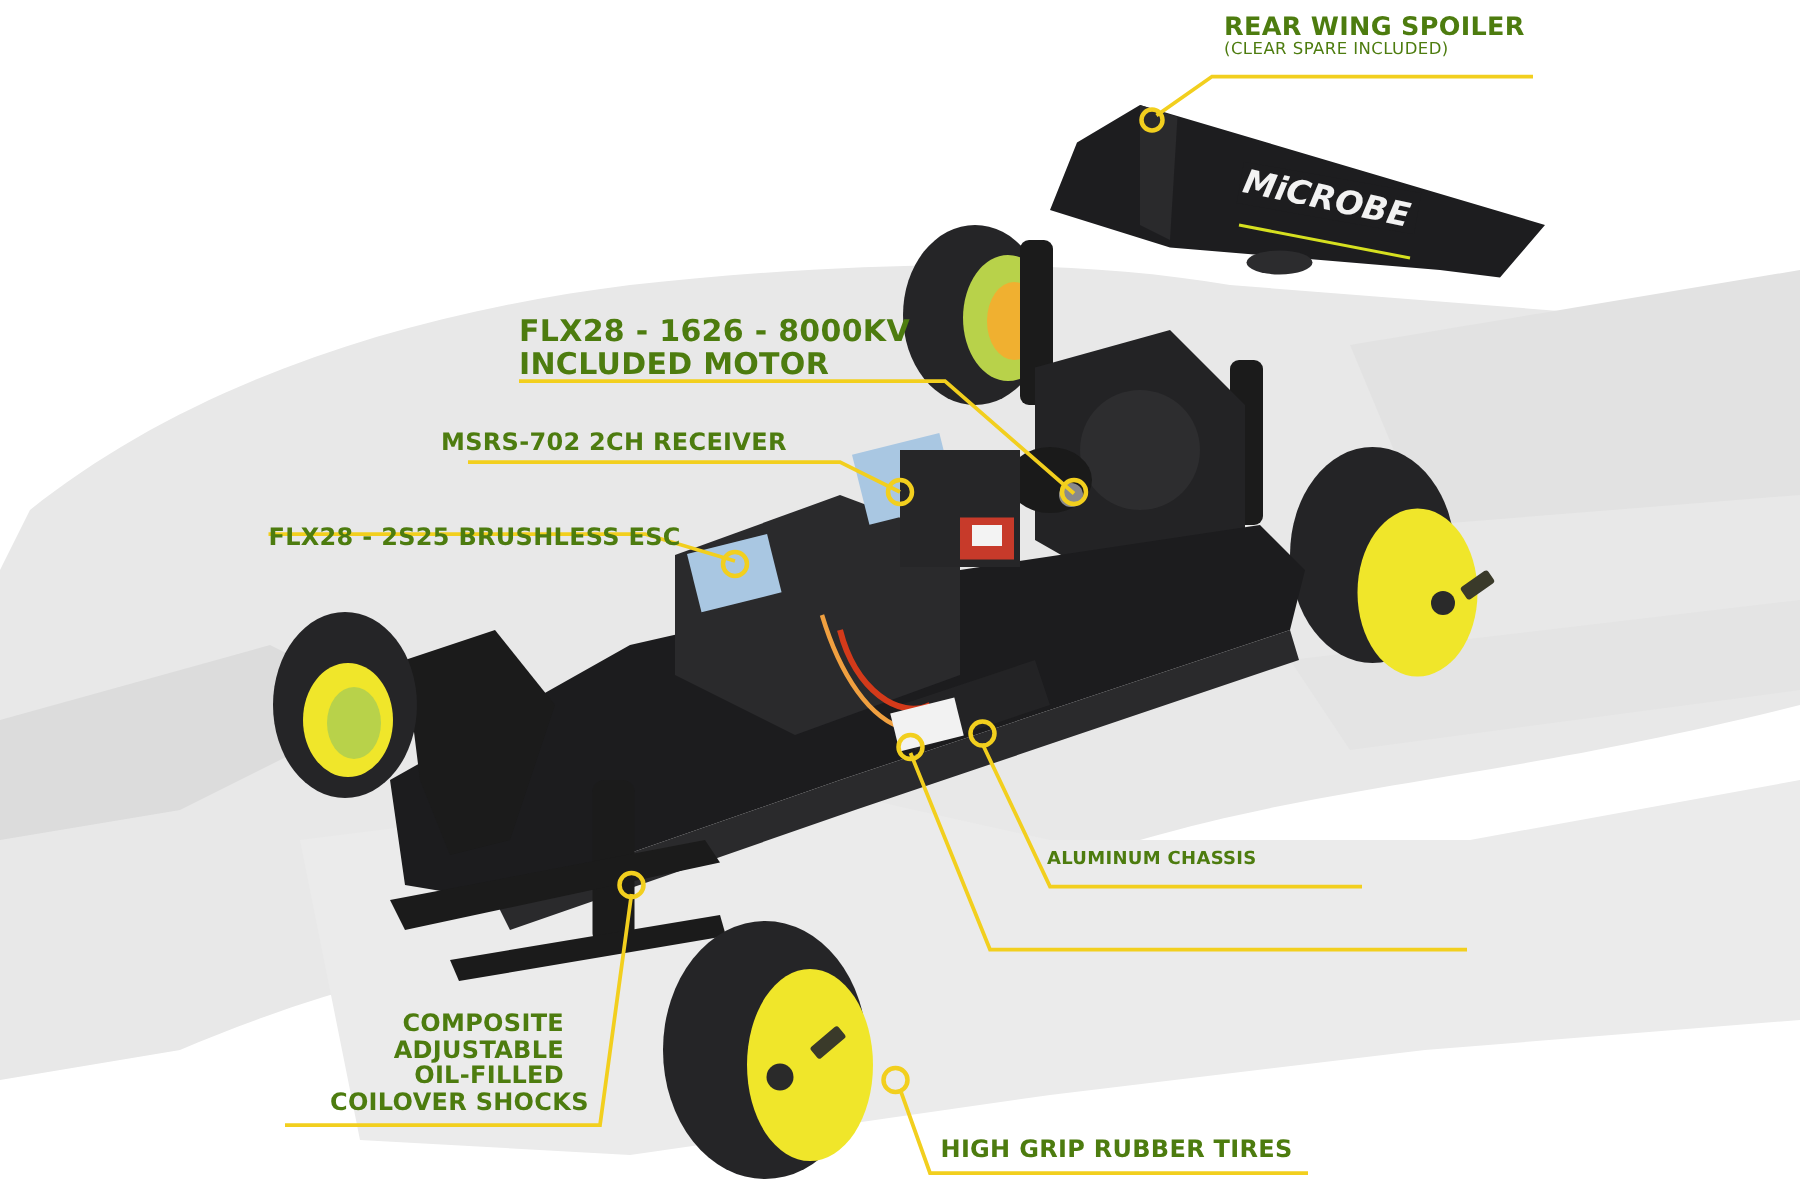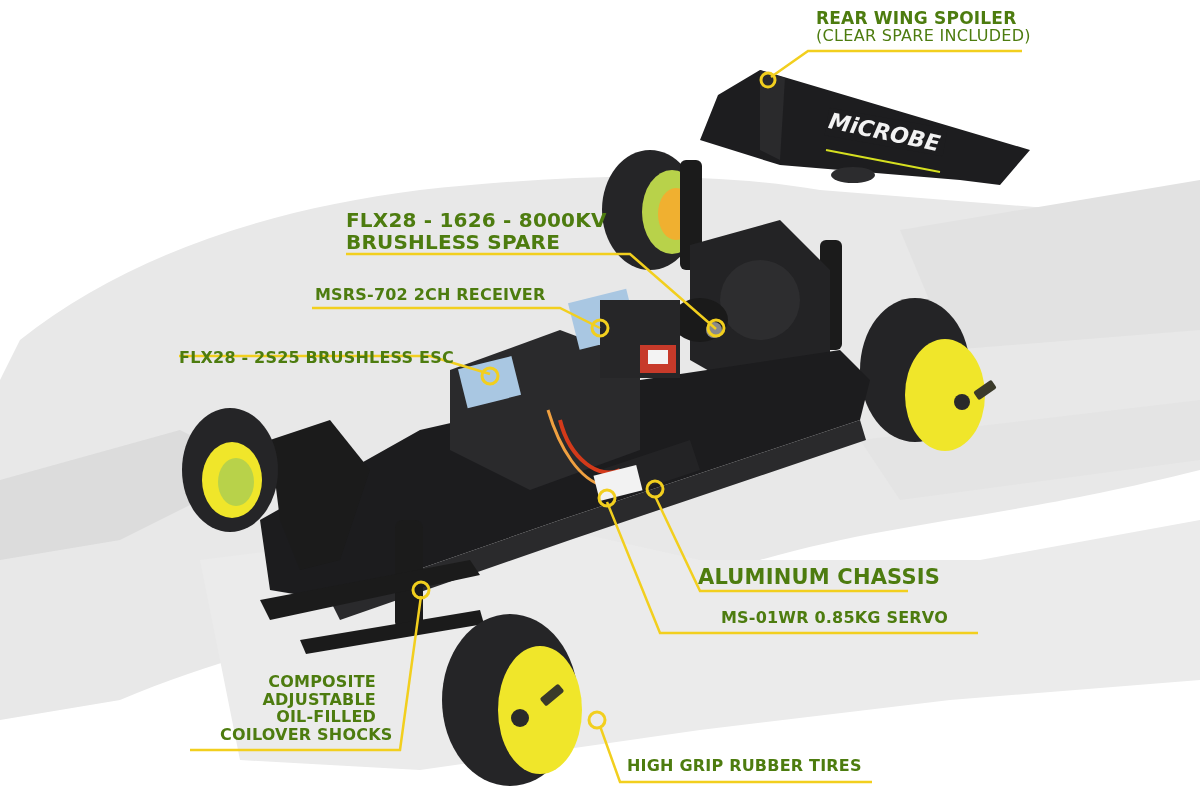--- a/index.html
+++ b/index.html
@@ -8,26 +8,26 @@
     background: #ffffff;
     font-family: "DejaVu Sans", sans-serif;
   }
   .stage { position: absolute; left: 0; top: 0; width: 1200px; height: 799px; }
   svg.bg { position: absolute; left: 0; top: 0; }
   .label {
     position: absolute; color: #4d7c0f; font-weight: bold;
     font-family: "DejaVu Sans", sans-serif; letter-spacing: 0.2px;
     line-height: 1.08; white-space: nowrap;
   }
-  .label .sub { font-weight: normal; font-size: 16px; display: block; letter-spacing: 0.3px; }
+  .label .sub { font-weight: normal; font-size: 11px; display: block; letter-spacing: 0.3px; }
   .lbl-wing { left: 816px; top: 9px; font-size: 17px; }
   .lbl-motor { left: 346px; top: 210px; font-size: 20px; }
-  .lbl-receiver { left: 315px; top: 286px; font-size: 16px; }
+  .lbl-receiver { left: 294px; top: 286px; font-size: 16px; }
   .lbl-esc { left: 179px; top: 333px; font-size: 16px; margin-top: 16px; }
-  .lbl-chassis { left: 698px; top: 566px; font-size: 21px; }
+  .lbl-chassis { left: 698px; top: 566px; font-size: 12px; }
   .lbl-servo { left: 721px; top: 609px; font-size: 16px; }
   .lbl-shocks { left: 220px; top: 673px; font-size: 16px; text-align: right; width: 156px; line-height: 1.1; }
   .lbl-tires { left: 627px; top: 757px; font-size: 16px; }
 </style>
 </head>
 <body>
 
 <div class="stage">
 
   <svg class="bg" width="1200" height="799" viewBox="0 0 1200 799">
@@ -134,38 +134,35 @@
     </g>
   </svg>
 
   <div class="label lbl-wing">
     <span>REAR WING SPOILER</span>
     <span class="sub">(CLEAR SPARE INCLUDED)</span>
   </div>
 
   <div class="label lbl-motor">
     <div>FLX28 - 1626 - 8000KV</div>
-    <div>BRUSHLESS SPARE</div>
+    <div>INCLUDED MOTOR</div>
   </div>
 
   <div class="label lbl-receiver">
     <span>MSRS-702 2CH RECEIVER</span>
   </div>
 
   <div class="label lbl-esc">
     <span>FLX28 - 2S25 BRUSHLESS ESC</span>
   </div>
 
   <div class="label lbl-chassis">
     <span>ALUMINUM CHASSIS</span>
   </div>
 
-  <div class="label lbl-servo">
-    <span>MS-01WR 0.85KG SERVO</span>
-  </div>
 
   <div class="label lbl-shocks">
     <div>COMPOSITE</div>
     <div>ADJUSTABLE</div>
     <div>OIL-FILLED</div>
     <div>COILOVER SHOCKS</div>
   </div>
 
   <div class="label lbl-tires">
     <span>HIGH GRIP RUBBER TIRES</span>

